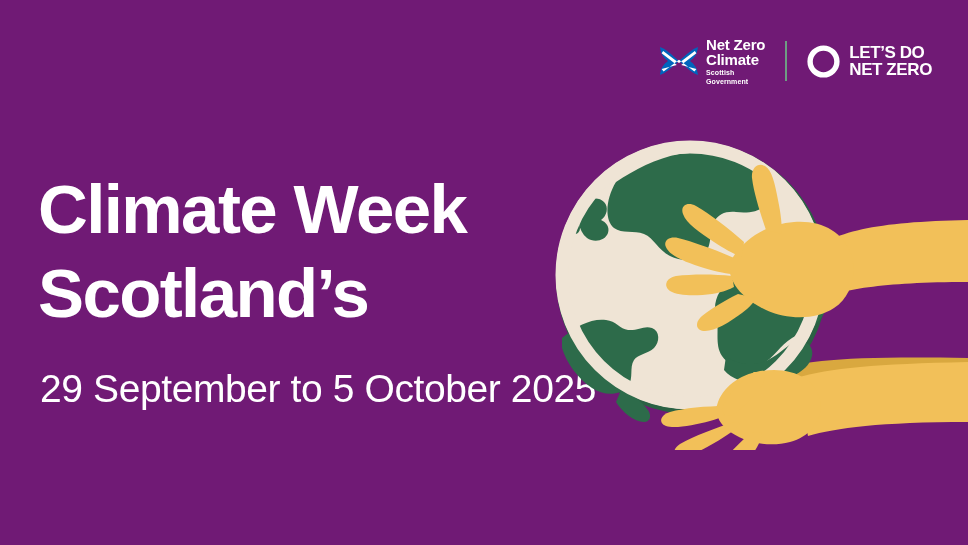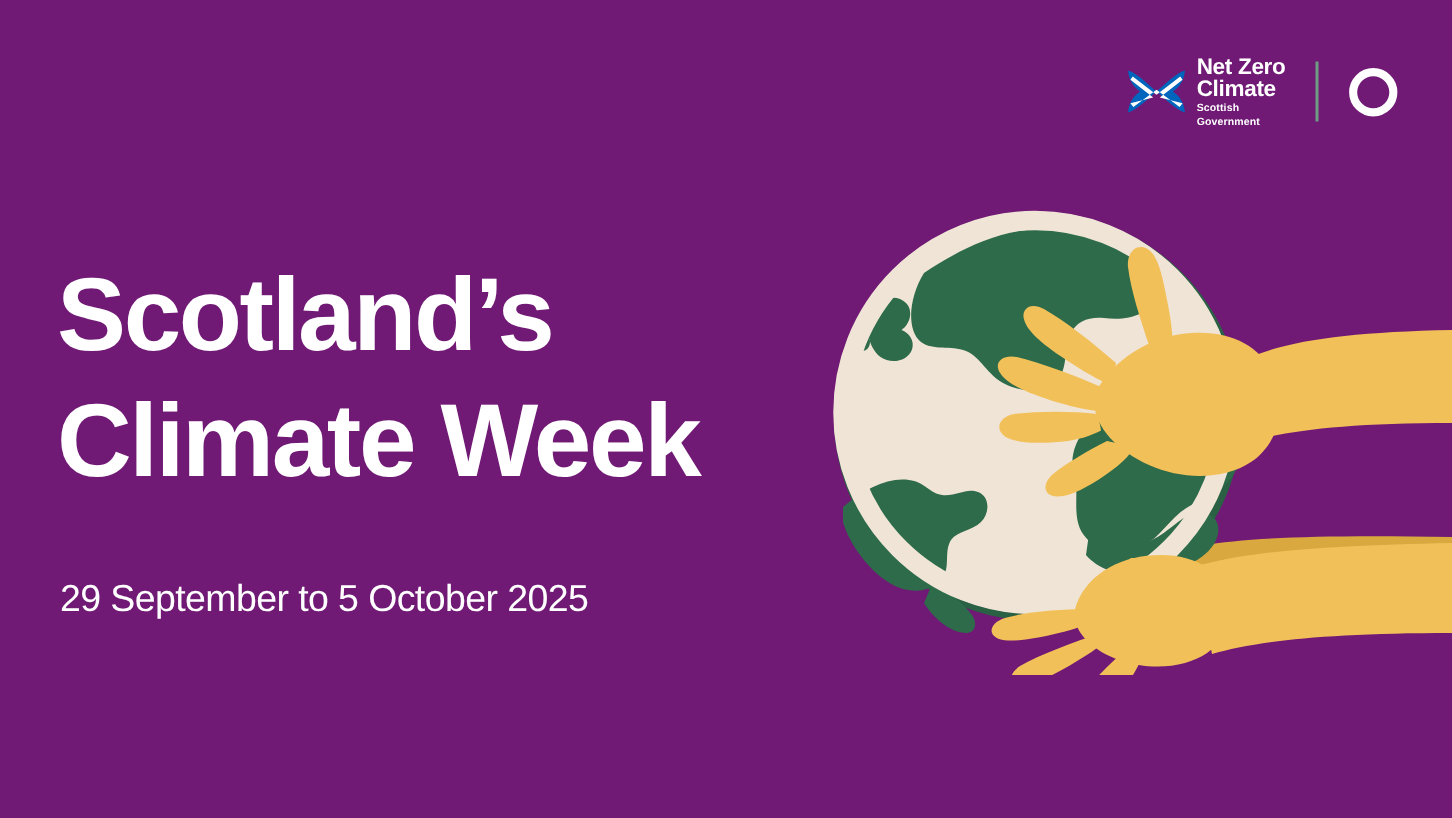--- a/index.html
+++ b/index.html
@@ -71,23 +71,23 @@
     color:#FFFFFF;
     font-size:69px;
     font-weight:bold;
     line-height:1.22;
     letter-spacing:-1.6px;
   }
   #headline span { display:block; white-space:nowrap; }
 
   #date-line {
     position:absolute;
-    left:40px; top:385px;
-    color:#FFFFFF;
-    font-size:25px;
+    left:40px; top:367px;
+    color:#FFFFFF;
+    font-size:39px;
     font-weight:normal;
     letter-spacing:-0.4px;
     white-space:nowrap;
   }
 
   
   #illustration {
     position:absolute;
     left:530px; top:110px;
     width:438px; height:340px;
@@ -114,26 +114,30 @@
         <span class="nz-small">Government</span>
       </div>
     </div>
 
     <div id="logo-divider"></div>
 
     <div class="logo-group">
       <svg id="ldnz-ring" viewBox="0 0 33 33">
         <circle cx="16.5" cy="16.5" r="13.4" fill="none" stroke="#FFFFFF" stroke-width="5.4"></circle>
       </svg>
+      <div id="ldnz-wordmark">
+        <span>LET’S DO</span>
+        <span>NET ZERO</span>
+      </div>
     </div>
   </div>
 
   <h1 id="headline">
+    <span>Climate Week</span>
     <span>Scotland’s</span>
-    <span>Climate Week</span>
   </h1>
 
   <div id="date-line">29 September to 5 October 2025</div>
 
   <div id="illustration">
     <svg viewBox="0 0 438 340">
 
       <circle cx="162" cy="168" r="136" fill="#2A6144"></circle>
 
       <path d="M240 262 C270 250 320 246 438 248 L438 300 C330 298 278 300 248 294 Z" fill="#D9A83F"></path>

